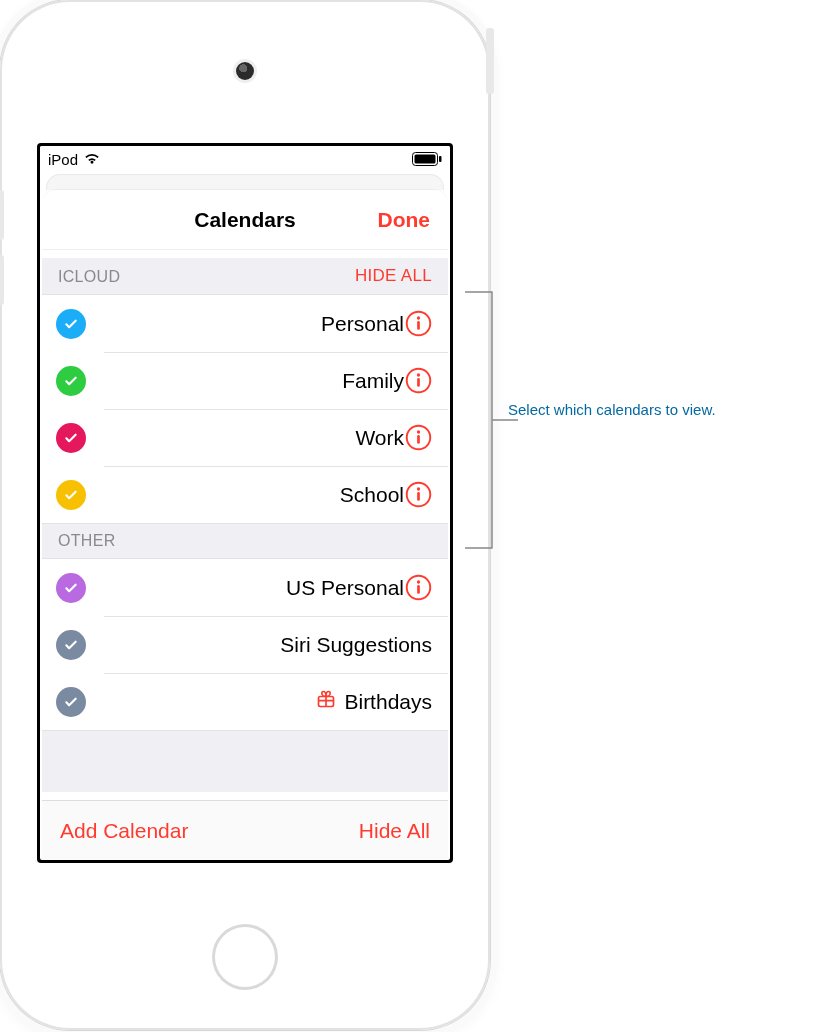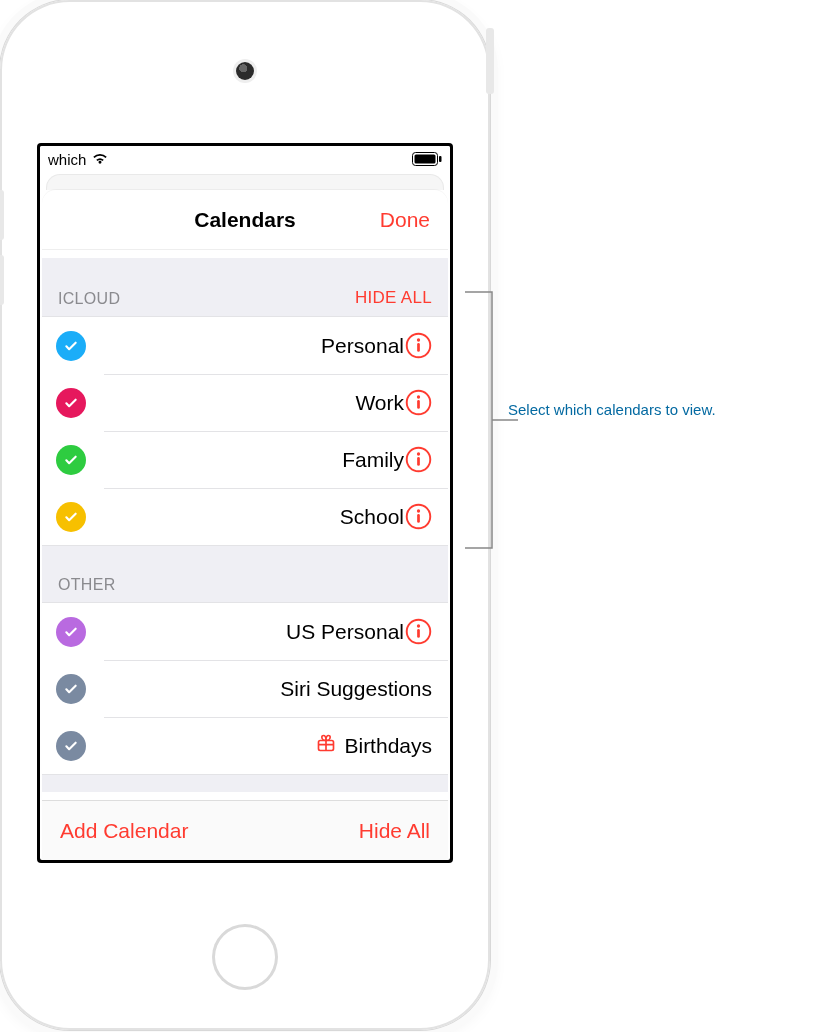--- a/index.html
+++ b/index.html
@@ -85,27 +85,27 @@
     display:flex; flex-direction:column;
     overflow:hidden;
     gap:8px;
   }
   .nav {
     height:60px; display:flex; align-items:center; justify-content:center;
     position:relative;
     border-bottom:1px solid #eee;
   }
   .nav-title { font-size:21px; font-weight:700; }
-  .nav-done { position:absolute; right:18px; font-size:21px; color:#ff3b30; font-weight:400; }
+  .nav-done { position:absolute; right:18px; font-size:21px; color:#ff3b30; font-weight:700; }
 
   .list { flex:1; background:#efeff4; overflow:auto; }
 
   .section-header {
     display:flex; justify-content:space-between; align-items:flex-end;
-    padding:30px 16px 8px 16px;
+    padding:8px 16px 8px 16px;
     font-size:16px; color:#8a8a8e; letter-spacing:.3px;
   }
   .section-header .right { color:#ff3b30; font-size:17px; }
 
   .rows { background:#fff; border-top:1px solid #e3e3e6; border-bottom:1px solid #e3e3e6; }
   .row {
     display:flex; align-items:center;
     min-height:57px;
     padding:0 16px 0 14px;
     position:relative;
@@ -158,21 +158,21 @@
   <div class="side-btn side-power"></div>
   <div class="side-btn side-vol1"></div>
   <div class="side-btn side-vol2"></div>
   <div class="camera"></div>
 
   <div class="screen">
     <div class="screen-inner">
 
       <div class="status-bar">
         <div class="status-left">
-          <span>which</span>
+          <span>iPod</span>
           <span class="wifi">
             <svg viewBox="0 0 20 16" width="18" height="14">
                 <path d="M10 13.4a1.7 1.7 0 1 1 0-3.4 1.7 1.7 0 0 1 0 3.4zm-4.3-4.6a6.8 6.8 0 0 1 8.6 0l-1.4 1.6a4.6 4.6 0 0 0-5.8 0L5.7 8.8zM2.3 5.4a11.3 11.3 0 0 1 15.4 0l-1.4 1.5a9.1 9.1 0 0 0-12.6 0L2.3 5.4z" fill="#000"></path>
               </svg>
           </span>
         </div>
         <span class="battery">
           <svg viewBox="0 0 30 14" width="30" height="14">
               <rect x="0.5" y="0.5" width="25" height="13" rx="3" fill="none" stroke="#000" stroke-width="1"></rect>
               <rect x="2.5" y="2.5" width="21" height="9" rx="1.5" fill="#000"></rect>
@@ -208,47 +208,47 @@
                 </div>
                 <div class="info">
                   <svg viewBox="0 0 28 28">
                     <circle cx="14" cy="14" r="12.2" fill="none" stroke="#ff3b30" stroke-width="2"></circle>
                     <circle cx="14" cy="8.3" r="1.7" fill="#ff3b30"></circle>
                     <rect x="12.6" y="11.5" width="2.8" height="9" rx="1.4" fill="#ff3b30"></rect>
                   </svg>
                 </div>
               </div>
               <div class="row">
+                <div class="check" style="background: rgb(46, 204, 64);">
+                  <svg viewBox="0 0 24 24">
+                    <path d="M5 12.5l4.2 4.2L19 7" fill="none" stroke="#fff" stroke-width="3.2" stroke-linecap="round" stroke-linejoin="round"></path>
+                  </svg>
+                </div>
+                <div class="row-body">
+                  <div class="row-label">
+                    <span>Family</span>
+                  </div>
+                </div>
+                <div class="info">
+                  <svg viewBox="0 0 28 28">
+                    <circle cx="14" cy="14" r="12.2" fill="none" stroke="#ff3b30" stroke-width="2"></circle>
+                    <circle cx="14" cy="8.3" r="1.7" fill="#ff3b30"></circle>
+                    <rect x="12.6" y="11.5" width="2.8" height="9" rx="1.4" fill="#ff3b30"></rect>
+                  </svg>
+                </div>
+              </div>
+              <div class="row">
                 <div class="check" style="background: rgb(230, 24, 93);">
                   <svg viewBox="0 0 24 24">
                     <path d="M5 12.5l4.2 4.2L19 7" fill="none" stroke="#fff" stroke-width="3.2" stroke-linecap="round" stroke-linejoin="round"></path>
                   </svg>
                 </div>
                 <div class="row-body">
                   <div class="row-label">
                     <span>Work</span>
-                  </div>
-                </div>
-                <div class="info">
-                  <svg viewBox="0 0 28 28">
-                    <circle cx="14" cy="14" r="12.2" fill="none" stroke="#ff3b30" stroke-width="2"></circle>
-                    <circle cx="14" cy="8.3" r="1.7" fill="#ff3b30"></circle>
-                    <rect x="12.6" y="11.5" width="2.8" height="9" rx="1.4" fill="#ff3b30"></rect>
-                  </svg>
-                </div>
-              </div>
-              <div class="row">
-                <div class="check" style="background: rgb(46, 204, 64);">
-                  <svg viewBox="0 0 24 24">
-                    <path d="M5 12.5l4.2 4.2L19 7" fill="none" stroke="#fff" stroke-width="3.2" stroke-linecap="round" stroke-linejoin="round"></path>
-                  </svg>
-                </div>
-                <div class="row-body">
-                  <div class="row-label">
-                    <span>Family</span>
                   </div>
                 </div>
                 <div class="info">
                   <svg viewBox="0 0 28 28">
                     <circle cx="14" cy="14" r="12.2" fill="none" stroke="#ff3b30" stroke-width="2"></circle>
                     <circle cx="14" cy="8.3" r="1.7" fill="#ff3b30"></circle>
                     <rect x="12.6" y="11.5" width="2.8" height="9" rx="1.4" fill="#ff3b30"></rect>
                   </svg>
                 </div>
               </div>

